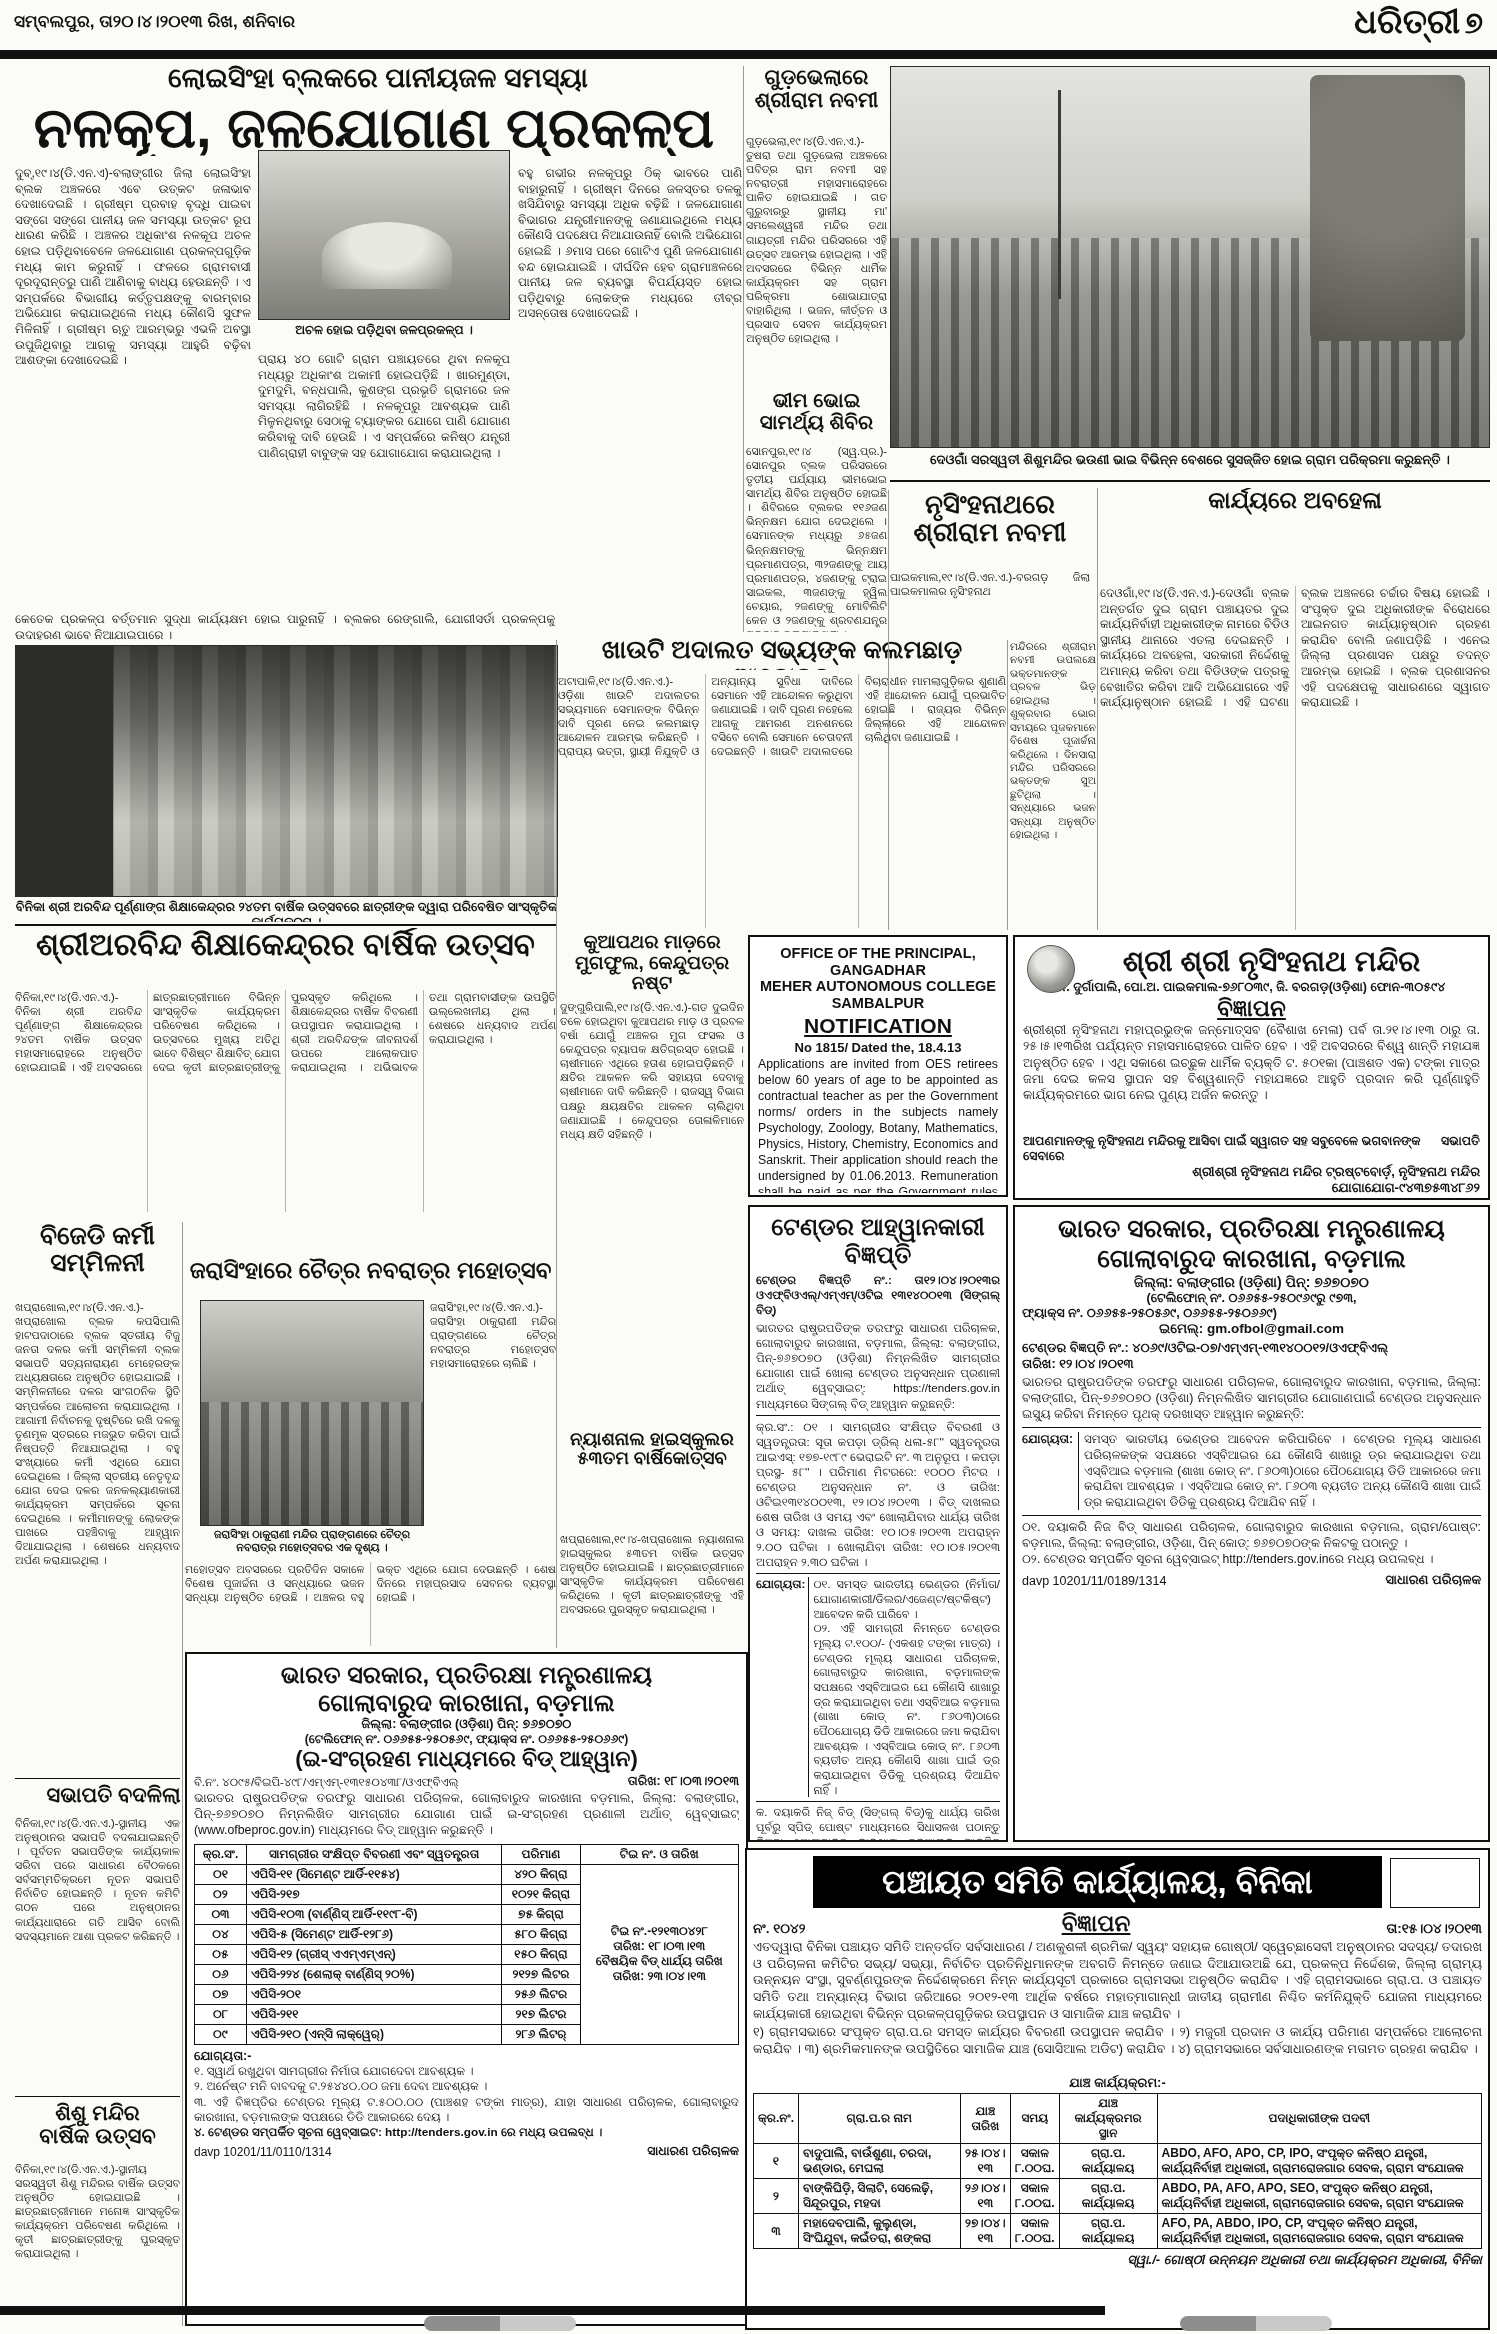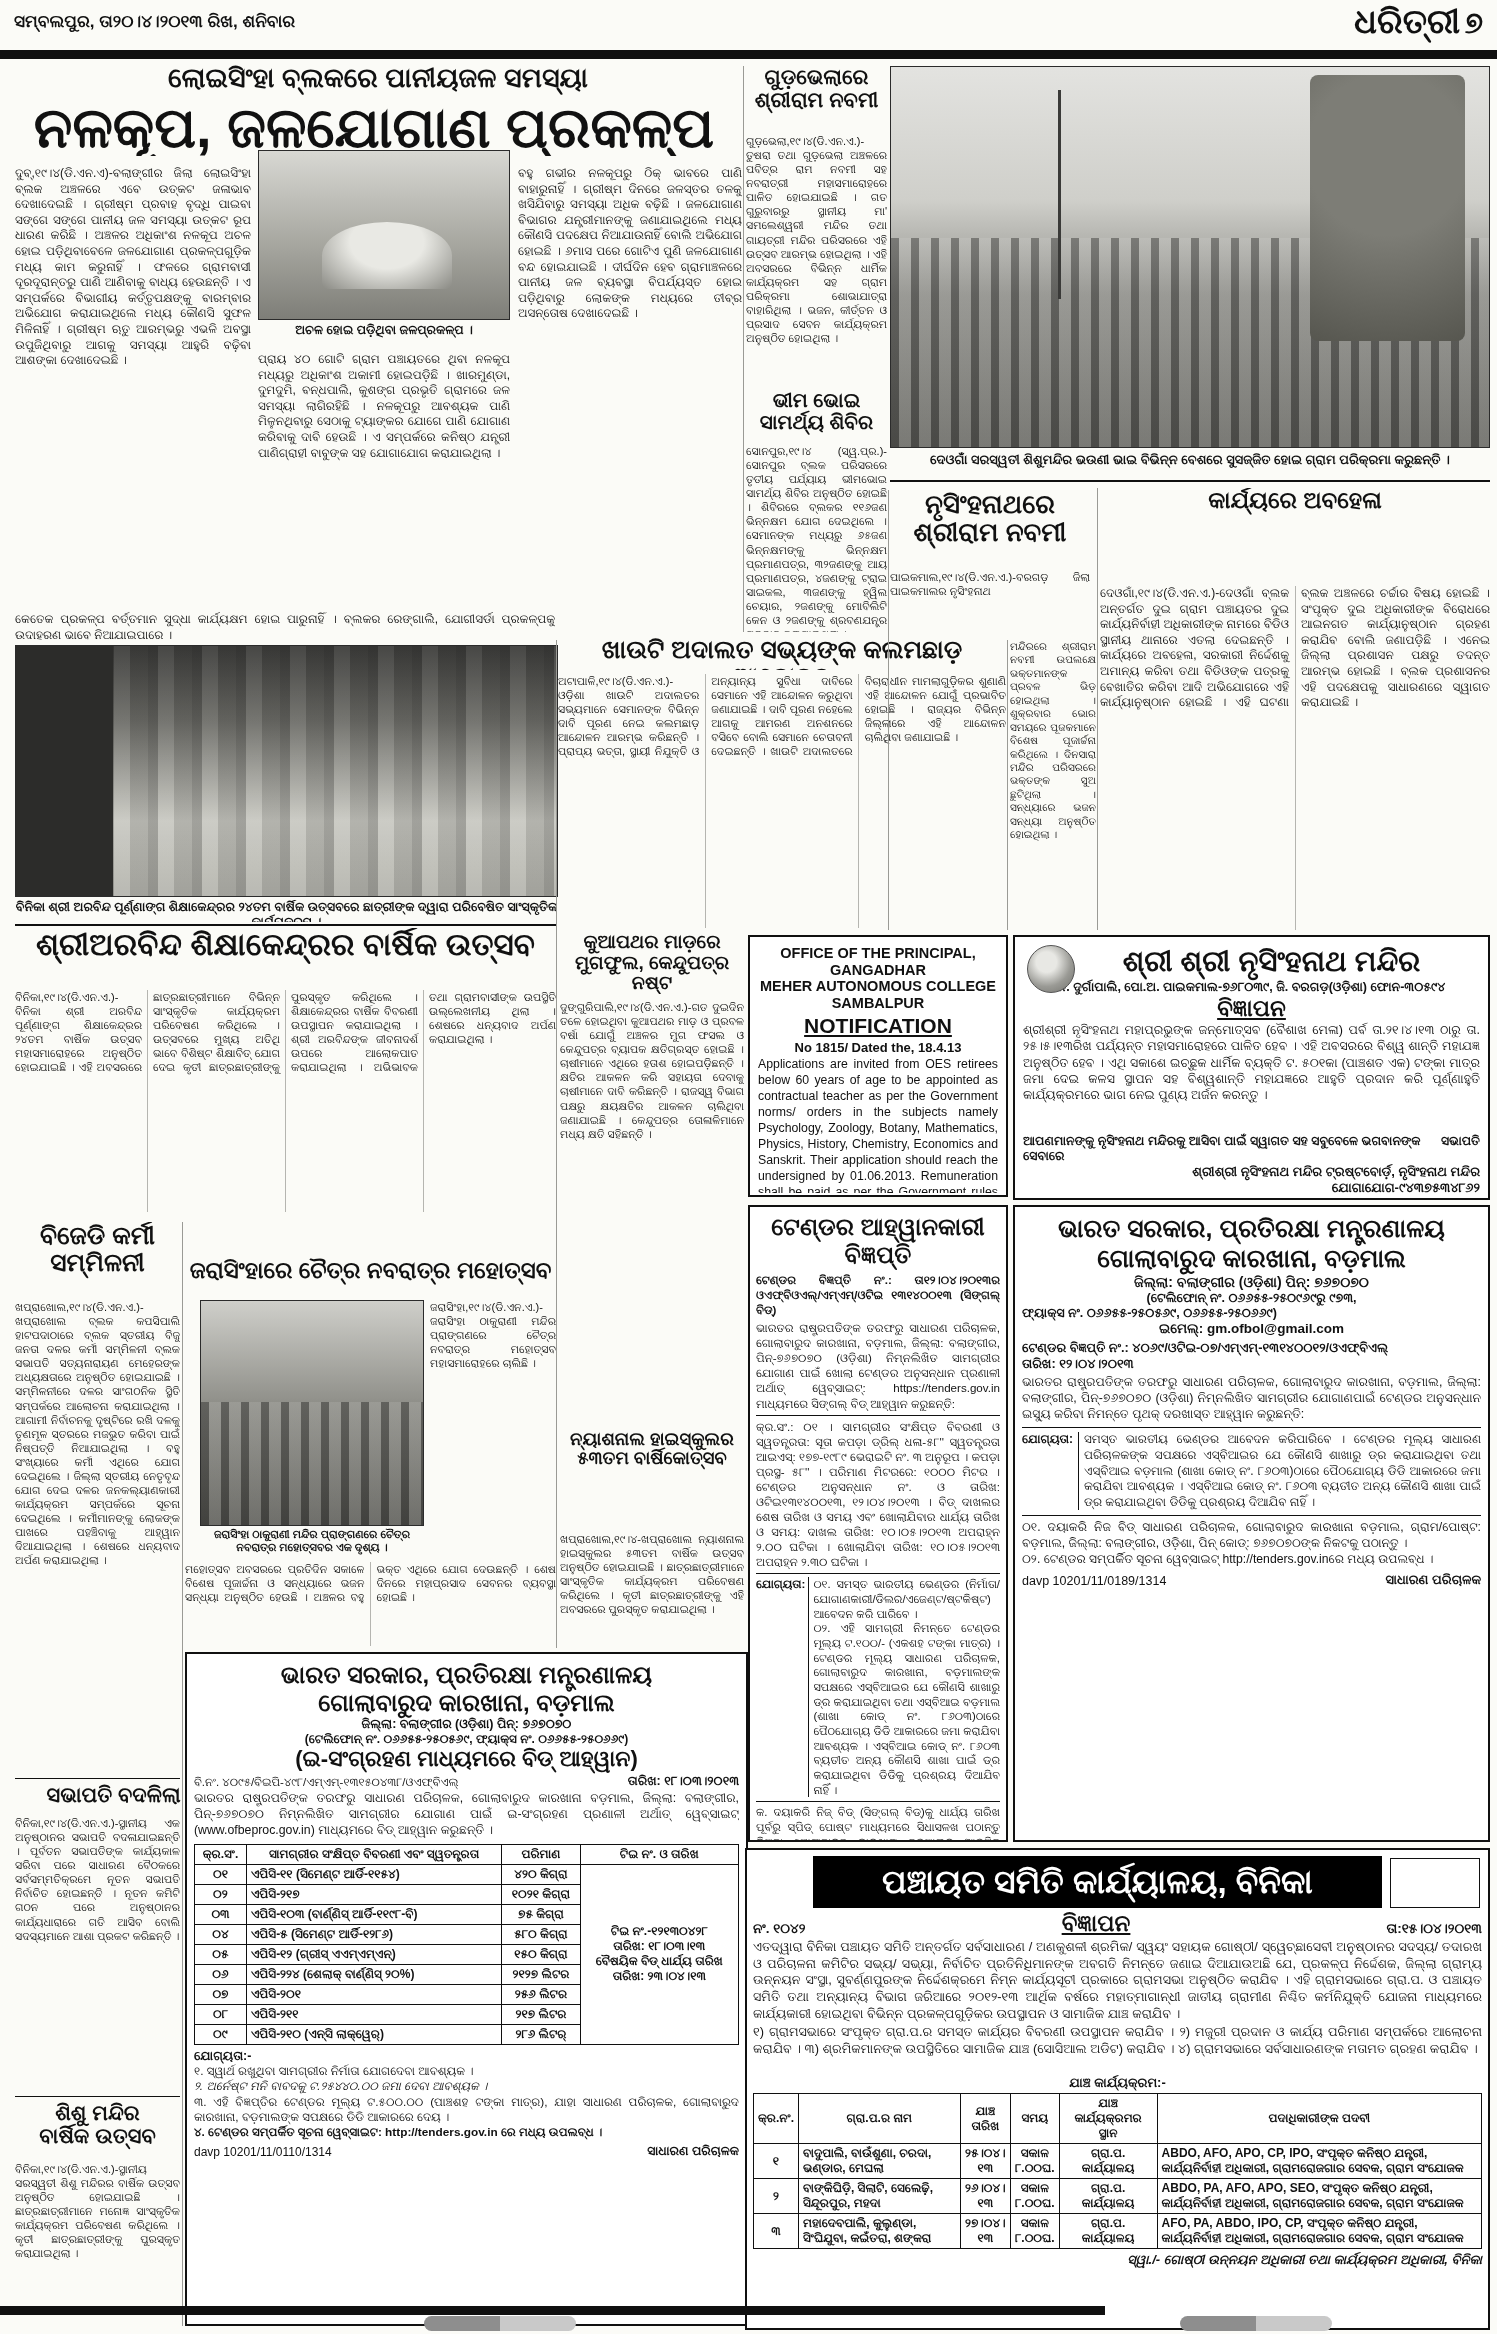--- a/index.html
+++ b/index.html
@@ -260,21 +260,21 @@
           </tr>
           <tr>
             <td>୦୯</td>
             <td class="l">ଏପିସି-୨୧୦ (ଏନ୍ସି ଲାକ୍ୱେର୍)</td>
             <td>୨୮୬ ଲିଟର୍</td>
           </tr>
         </tbody>
       </table>
     <div style="font-size:12.5px;font-weight:700;margin-top:4px;">ଯୋଗ୍ୟତା:-</div>
     <div class="bt" style="font-size:11.8px;">୧. ସ୍ୱାର୍ଥ ରଖୁଥିବା ସାମଗ୍ରୀର ନିର୍ମାତା ଯୋଗଦେବା ଆବଶ୍ୟକ ।</div>
-    <div class="bt" style="font-size:11.8px;font-style:italic;">୨. ଅର୍ନେଷ୍ଟ ମନି ବାବଦକୁ ଟ.୨୫୪୪୦.୦୦ ଜମା ଦେବା ଆବଶ୍ୟକ ।</div>
+    <div class="bt" style="font-size:11.8px;">୨. ଅର୍ନେଷ୍ଟ ମନି ବାବଦକୁ ଟ.୨୫୪୪୦.୦୦ ଜମା ଦେବା ଆବଶ୍ୟକ ।</div>
     <div class="bt" style="font-size:11.8px;">୩. ଏହି ବିଜ୍ଞପ୍ତିର ଟେଣ୍ଡର ମୂଲ୍ୟ ଟ.୫୦୦.୦୦ (ପାଞ୍ଚଶହ ଟଙ୍କା ମାତ୍ର), ଯାହା ସାଧାରଣ ପରିଚାଳକ, ଗୋଲାବାରୁଦ କାରଖାନା, ବଡ଼ମାଲଙ୍କ ସପକ୍ଷରେ ଡିଡି ଆକାରରେ ଦେୟ ।</div>
     <div class="bt" style="font-size:11.8px;font-weight:700;">୪. ଟେଣ୍ଡର ସମ୍ପର୍କିତ ସୂଚନା ୱେବ୍ସାଇଟ: http://tenders.gov.in ରେ ମଧ୍ୟ ଉପଲବ୍ଧ ।</div>
     <div class="flexrow" style="margin-top:3px;">
       <span style="font-size:12px;">davp 10201/11/0110/1314</span>
       <span style="font-size:12.5px;font-weight:700;">ସାଧାରଣ ପରିଚାଳକ</span>
     </div>
   </div>
 
   <div class="abs box" style="left:745px;top:1848px;width:745px;height:482px;padding:6px;">
     <div style="position:relative;height:52px;">

